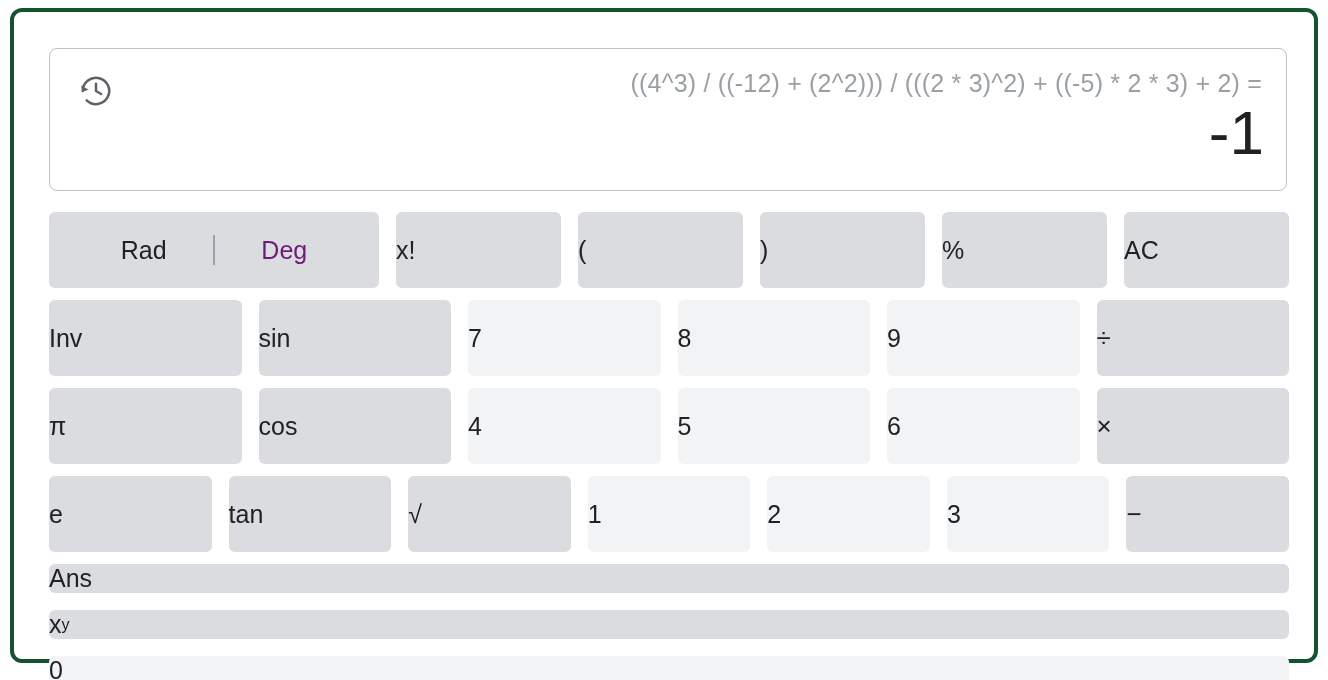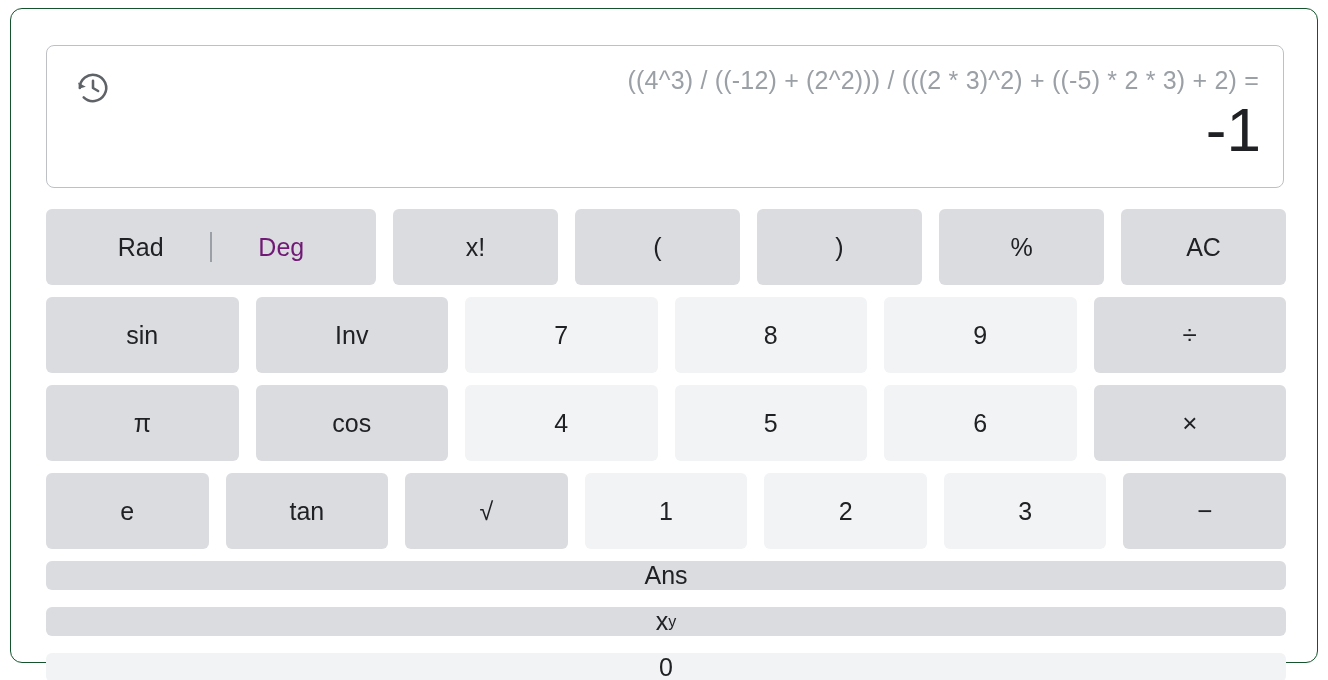--- a/index.html
+++ b/index.html
@@ -17,21 +17,21 @@
   }
   
   .calc-card {
     position: absolute;
     left: 10px;
     top: 8px;
     width: 1308px;
     height: 655px;
     box-sizing: border-box;
     background: #ffffff;
-    border: 1px solid #14532d;
+    border: 4px solid #14532d;
     border-radius: 12px;
   }
 
   
   .display {
     position: absolute;
     left: 35px;
     top: 36px;
     width: 1238px;
     height: 143px;
@@ -90,21 +90,20 @@
     flex: 1 1 0;
     height: 76px;
     border: none;
     border-radius: 6px;
     background: #dadce0;
     color: #202124;
     font-family: "Liberation Sans", sans-serif;
     font-size: 25px;
     display: flex;
     align-items: center;
-    justify-content: center;
     cursor: pointer;
     padding: 0;
     user-select: none;
   }
   .btn.fn { background: #dadce0; }
   .btn.digit { background: #f1f3f4; }
   .btn.equals { background: #5281e8; color: #ffffff; font-size: 27px; }
   .btn.op { background: #dadce0; font-size: 26px; }
 
   
@@ -165,22 +164,22 @@
           </span>
         </div>
         <button class="btn fn">x!</button>
         <button class="btn fn">(</button>
         <button class="btn fn">)</button>
         <button class="btn fn">%</button>
         <button class="btn fn">AC</button>
       </div>
 
       <div class="krow">
+        <button class="btn fn">Inv</button>
         <button class="btn fn">sin</button>
-        <button class="btn fn">Inv</button>
         <button class="btn digit">7</button>
         <button class="btn digit">8</button>
         <button class="btn digit">9</button>
         <button class="btn op">÷</button>
       </div>
 
       <div class="krow">
         <button class="btn fn">π</button>
         <button class="btn fn">cos</button>
         <button class="btn digit">4</button>

